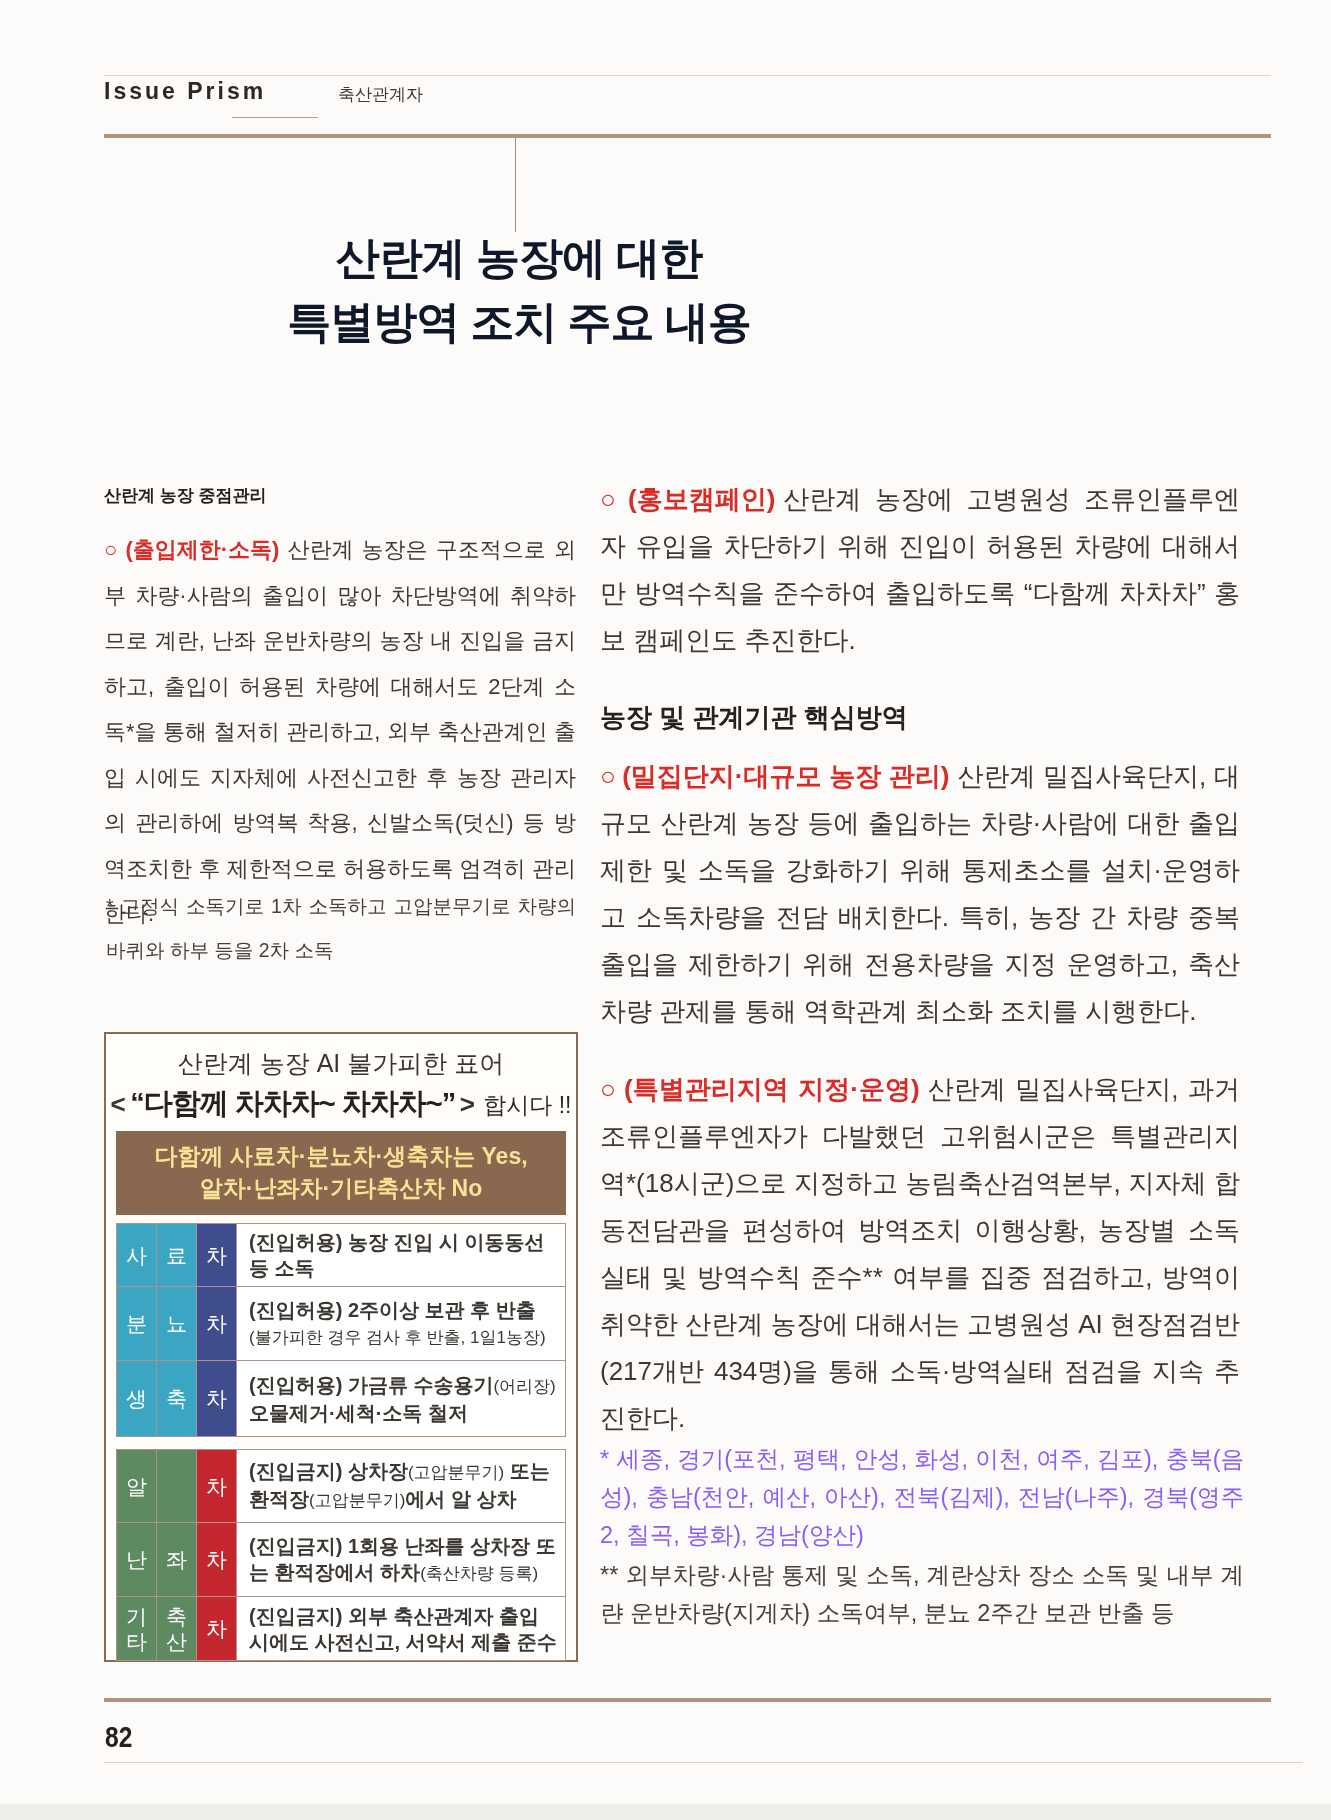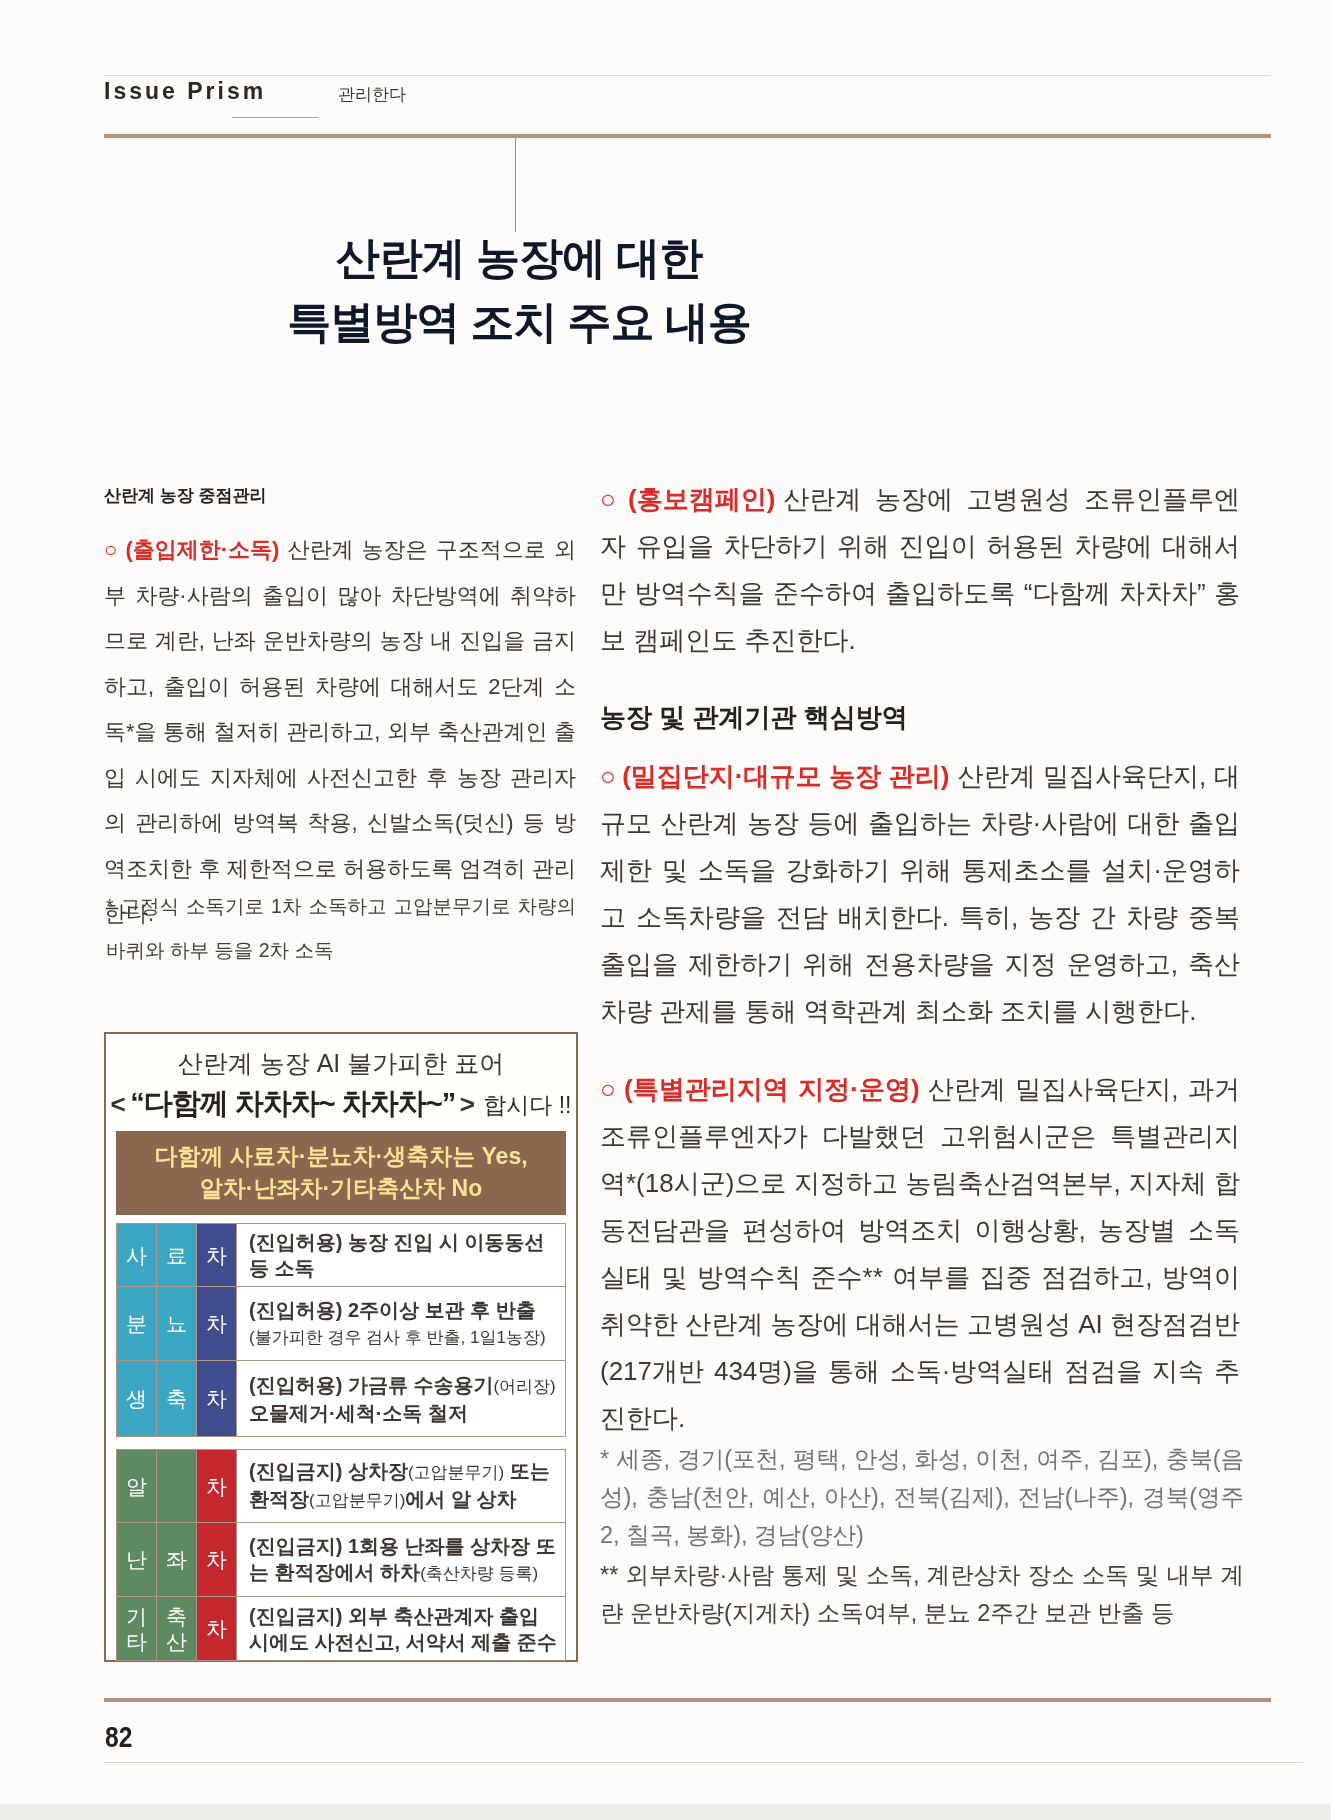--- a/index.html
+++ b/index.html
@@ -41,21 +41,21 @@
   .para .marker{color:var(--accent-red);font-weight:400;margin-right:6px;}
   .para .lead{color:var(--accent-red);font-weight:800;margin-right:8px;}
   .left-para{position:absolute;left:104px;top:527px;width:472px;font-size:22px;line-height:45.5px;}
   .left-footnote{position:absolute;left:106px;top:884px;width:470px;font-size:19.5px;
     line-height:44px;color:#45403a;text-align:justify;}
   .right-para1{position:absolute;left:600px;top:476px;width:640px;font-size:26px;line-height:47px;}
   .right-heading{position:absolute;left:600px;top:700px;width:640px;font-size:26px;}
   .right-para2{position:absolute;left:600px;top:753px;width:640px;font-size:26px;line-height:47px;}
   .right-para3{position:absolute;left:600px;top:1066px;width:640px;font-size:26px;line-height:47px;}
   .right-fn1{position:absolute;left:600px;top:1440px;width:644px;font-size:23.5px;
-    line-height:38px;color:#737373;text-align:justify;}
+    line-height:38px;color:#8b5cf6;text-align:justify;}
   .right-fn2{position:absolute;left:600px;top:1556px;width:644px;font-size:23.5px;
     line-height:38px;color:#45403a;text-align:justify;}
   
   .slogan-box{position:absolute;left:104px;top:1032px;width:474px;height:630px;
     border:2px solid var(--box-border);background:#fffefb;}
   .box-title{margin-top:13px;text-align:center;font-size:25px;color:#3a352f;font-weight:500;}
   .slogan{text-align:center;margin-top:4px;white-space:nowrap;color:#2e2a26;}
   .slogan .open,.slogan .close{font-size:26px;font-weight:700;color:#3a352f;}
   .slogan .quote{font-size:29px;font-weight:800;letter-spacing:-1px;color:#26211c;}
   .slogan .tail{font-size:23px;font-weight:500;margin-left:4px;}
@@ -90,21 +90,21 @@
   .page-edge{position:absolute;left:0;right:0;bottom:0;height:16px;background:#efedea;}
 </style>
 </head>
 <body>
 
 <div class="page">
 
   <div class="rule-thin-top"></div>
   <div class="brand">Issue Prism</div>
   <div class="brand-underline"></div>
-  <div class="brand-kr">관리한다</div>
+  <div class="brand-kr">축산관계자</div>
   <div class="rule-brown-top"></div>
   <div class="title-divider"></div>
 
   <div class="article-title">
     <div>산란계 농장에 대한</div>
     <div>특별방역 조치 주요 내용</div>
   </div>
 
   <div class="col-heading left-heading">산란계 농장 중점관리</div>
   <div class="para left-para">

